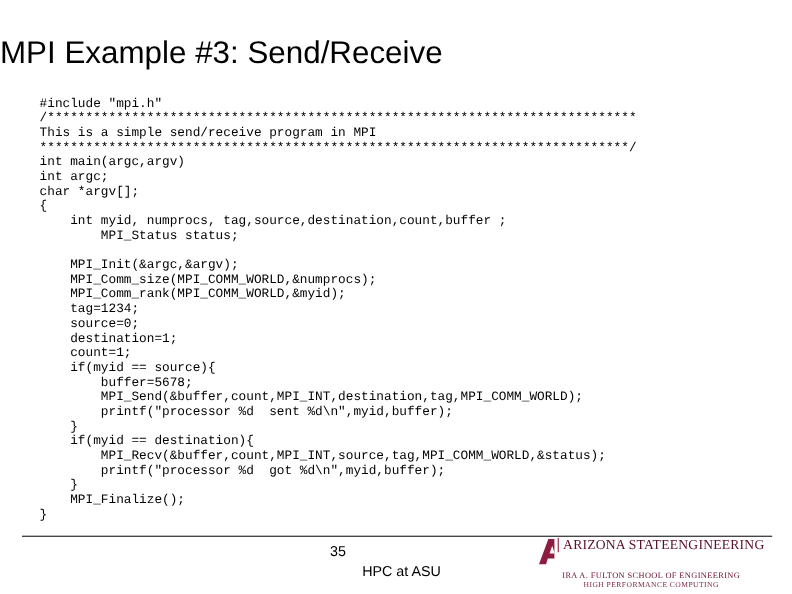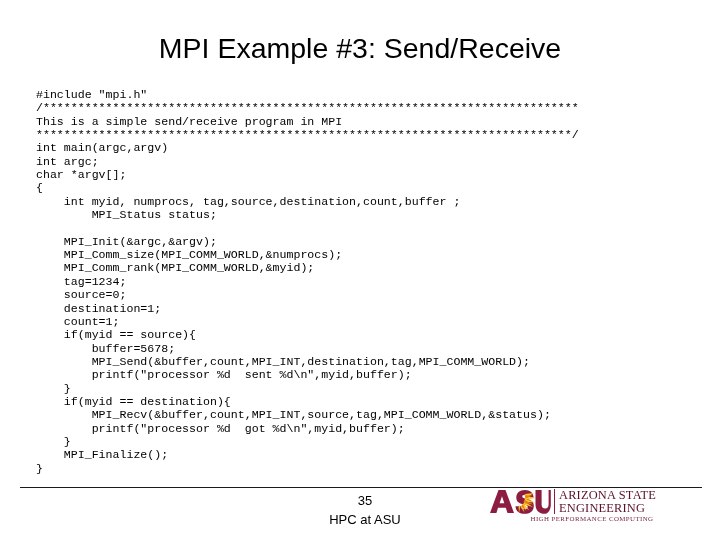--- a/index.html
+++ b/index.html
@@ -19,21 +19,21 @@
     left: 0; top: 0;
     width: 720px;
     height: 540px;
     background: #ffffff;
   }
   #slide-title {
     position: absolute;
     left: 0;
     top: 32px;
     width: 720px;
-    text-align: center;
+    text-align: left;
     font-family: "Liberation Sans", sans-serif;
     font-size: 28.5px;
     font-weight: normal;
     color: #000000;
     letter-spacing: 0px;
     white-space: nowrap;
   }
   #code-block {
     position: absolute;
     left: 36px;
@@ -56,21 +56,21 @@
     top: 487px;
     width: 682px;
     height: 0;
     border-top: 1.6px solid #1a1a1a;
   }
   #page-number {
     position: absolute;
     left: 300px;
     top: 493px;
     width: 130px;
-    text-align: center;
+    text-align: left;
     font-family: "Liberation Sans", sans-serif;
     font-size: 13px;
     color: #000000;
   }
   #footer-label {
     position: absolute;
     left: 300px;
     top: 512px;
     width: 130px;
     text-align: center;
@@ -98,21 +98,21 @@
     width: 62px;
     height: 25px;
     overflow: hidden;
   }
   #asu-mark svg { display: block; }
   #asu-wordmark {
     margin-left: 3px;
     padding-left: 4px;
     border-left: 1.5px solid #8c1d40;
     display: flex;
-    flex-direction: column;
+    flex-direction: row;
     justify-content: flex-start;
   }
   .asu-word {
     font-family: "Liberation Serif", serif;
     font-size: 12.4px;
     line-height: 12.6px;
     color: #5b1028;
     letter-spacing: 0.2px;
     white-space: nowrap;
   }
@@ -185,16 +185,17 @@
             <path d="M35.2 10.8 L44.4 15.6 L35.6 14.2 Z"></path>
             <path d="M33.5 14.9 L37.8 22.2 L32.5 17.6 Z"></path>
           </g>
         </svg>
       </div>
       <div id="asu-wordmark">
         <div class="asu-word">ARIZONA STATE</div>
         <div class="asu-word">ENGINEERING</div>
       </div>
     </div>
+    <div id="asu-school">IRA A. FULTON SCHOOL OF ENGINEERING</div>
     <div id="asu-hpc">HIGH PERFORMANCE COMPUTING</div>
   </div>
 
 </div>
 
 </body></html>

